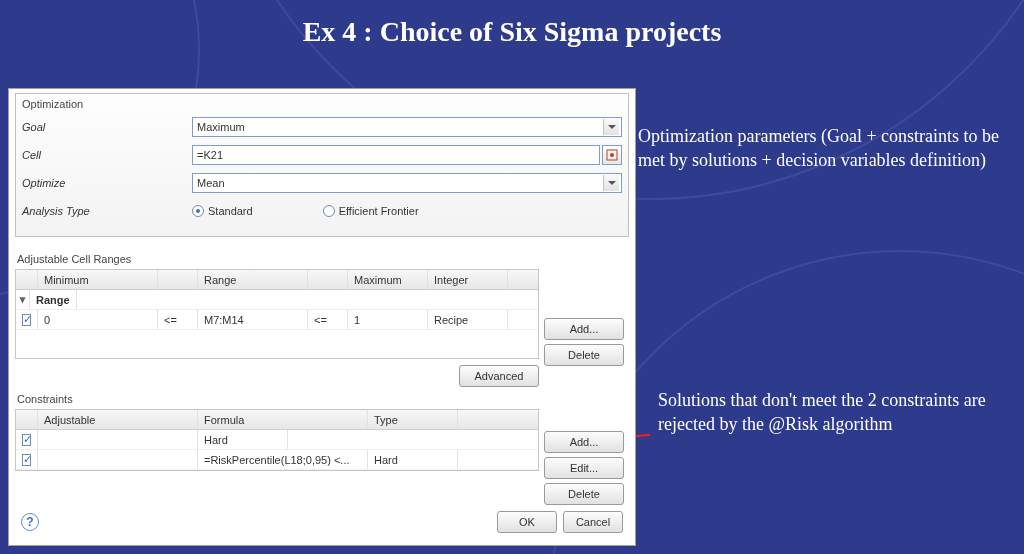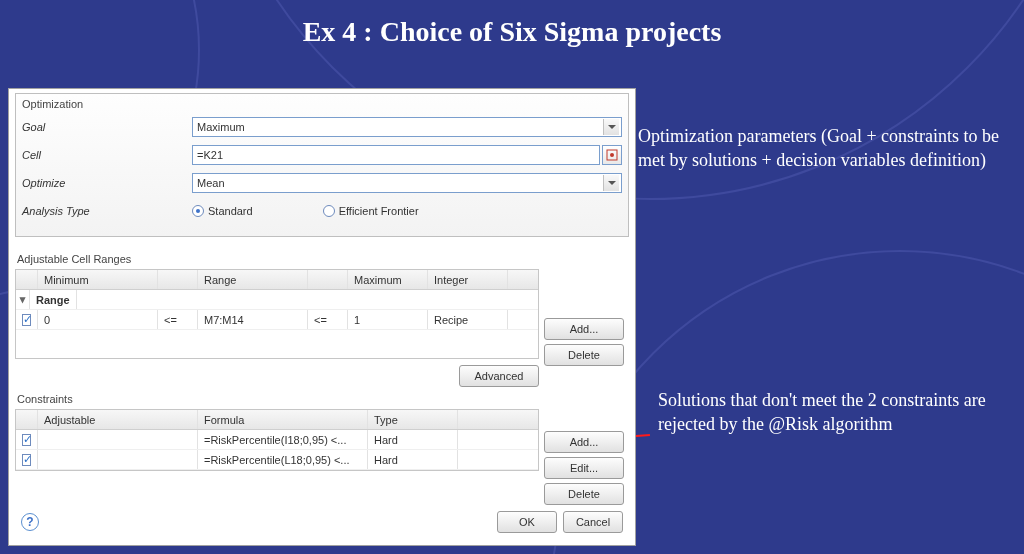--- a/index.html
+++ b/index.html
@@ -364,21 +364,20 @@
               <div class="chk" style="width:22px;"></div>
               <div class="c-desc">Adjustable</div>
               <div class="c-formula">Formula</div>
               <div class="c-type">Type</div>
             </div>
             <div class="grid-row">
               <div class="chk">
                   <div class="chkbox checked"></div>
                 </div>
               <div class="c-desc"></div>
-              <div class="c-formula">=RiskPercentile(I18;0,95) &lt;...</div>
               <div class="c-type">Hard</div>
             </div>
             <div class="grid-row">
               <div class="chk">
                   <div class="chkbox checked"></div>
                 </div>
               <div class="c-desc"></div>
               <div class="c-formula">=RiskPercentile(L18;0,95) &lt;...</div>
               <div class="c-type">Hard</div>
             </div>

